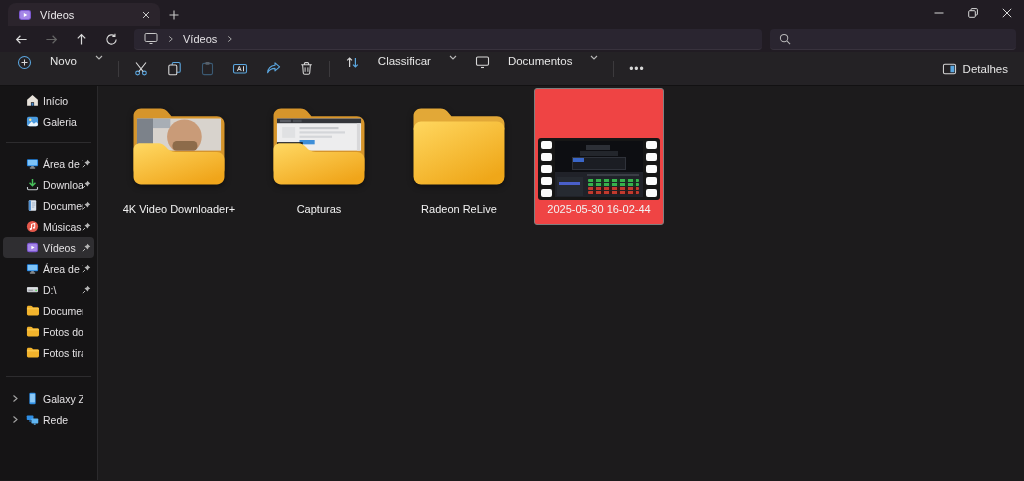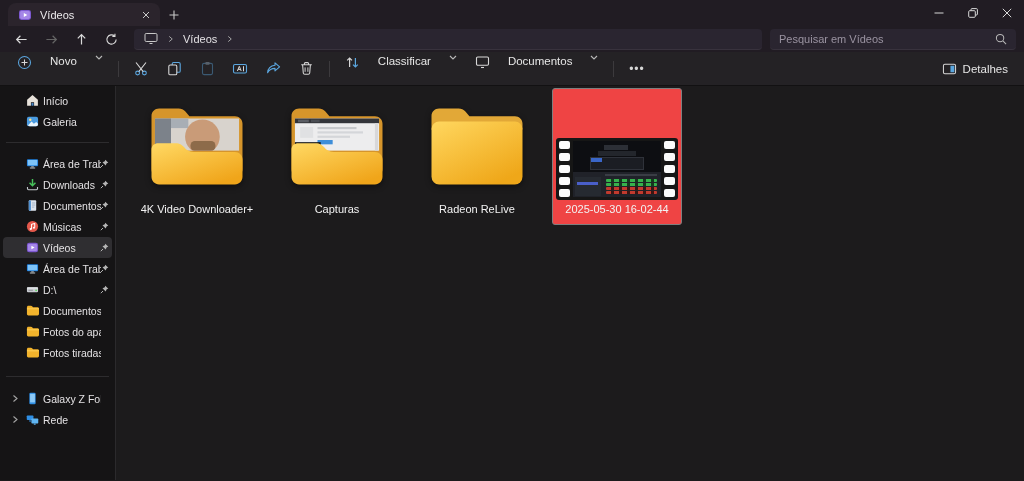--- a/index.html
+++ b/index.html
@@ -50,21 +50,21 @@
   .cmd-icon-btn { width:33px; height:28px; display:flex; align-items:center; justify-content:center; border-radius:4px; }
   .cmd-sep { width:1px; height:16px; background:#3c3a3d; margin:0 6px; }
   .cmd-right { margin-left:auto; display:flex; align-items:center; gap:6px; padding:0 8px; height:28px; }
   .dots { font-size:12px; letter-spacing:1px; color:#d7d7d7; }
   .disabled { opacity:.42; }
 
   
   .main { display:flex; height:394px; }
 
   .sidebar {
-    width:116px; flex-shrink:0; background:#151415; border-right:1px solid #2b2a2c;
+    width:98px; flex-shrink:0; background:#151415; border-right:1px solid #2b2a2c;
     padding-top:4px; font-size:10.5px; color:#e3e1e3; overflow:hidden;
   }
   .side-item {
     height:21px; margin:0 3px; border-radius:4px; position:relative;
     display:flex; align-items:center; padding-left:40px;
   }
   .side-item.selected { background:#2f2e31; }
   .s-icon { position:absolute; left:23px; top:4px; width:13px; height:13px; }
   .s-chev { position:absolute; left:8px; top:6px; width:8px; height:9px; }
   .s-label { flex:1; overflow:hidden; white-space:nowrap; margin-right:11px; }
@@ -212,21 +212,20 @@
     </span>
     <span>Vídeos</span>
     <span>
       <svg width="7" height="8">
           <use href="#i-chevr"></use>
         </svg>
     </span>
   </div>
 
   <div class="searchbox">
-    <input class="search-input" type="text" placeholder="Pesquisar em Vídeos" style="">
     <span>
       <svg width="12" height="12" viewBox="0 0 13 13">
         <circle cx="5.5" cy="5.5" r="4" stroke="#b9b9b9" fill="none" stroke-width="1.1"></circle>
         <path d="M8.6 8.6 L12 12" stroke="#b9b9b9" stroke-width="1.1"></path>
       </svg>
     </span>
   </div>
 </div>
 
 <div class="commandbar">

